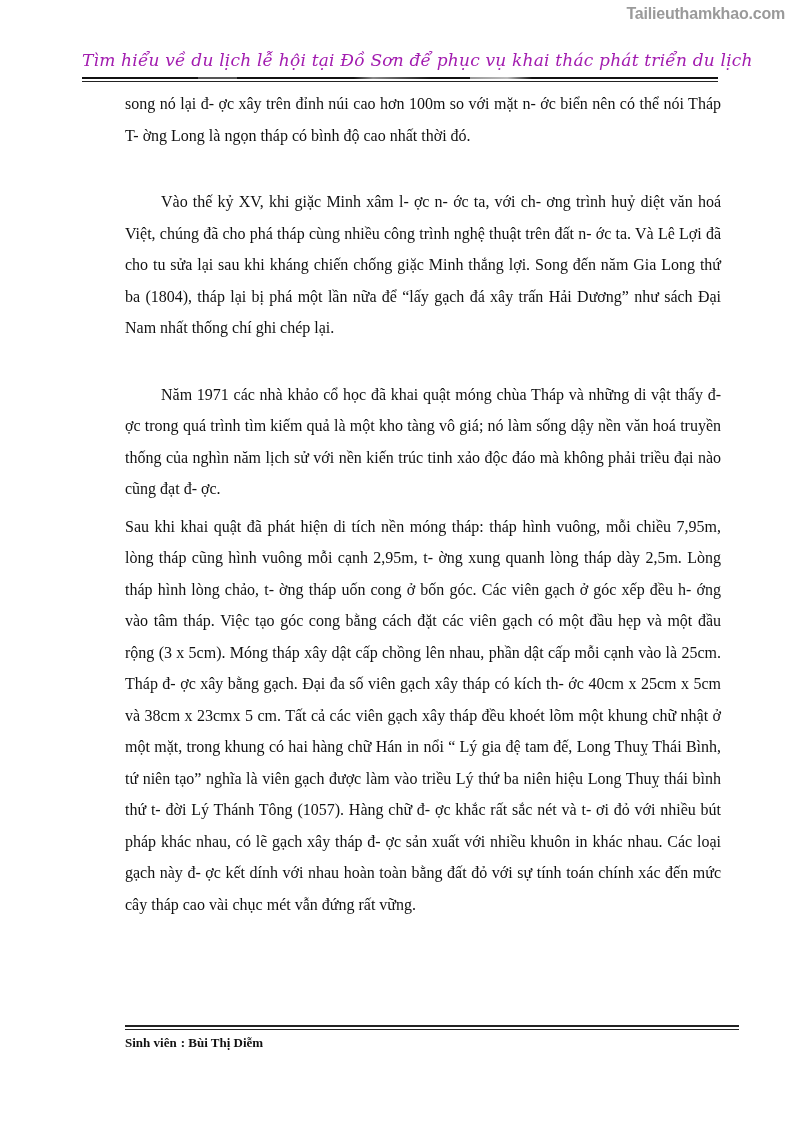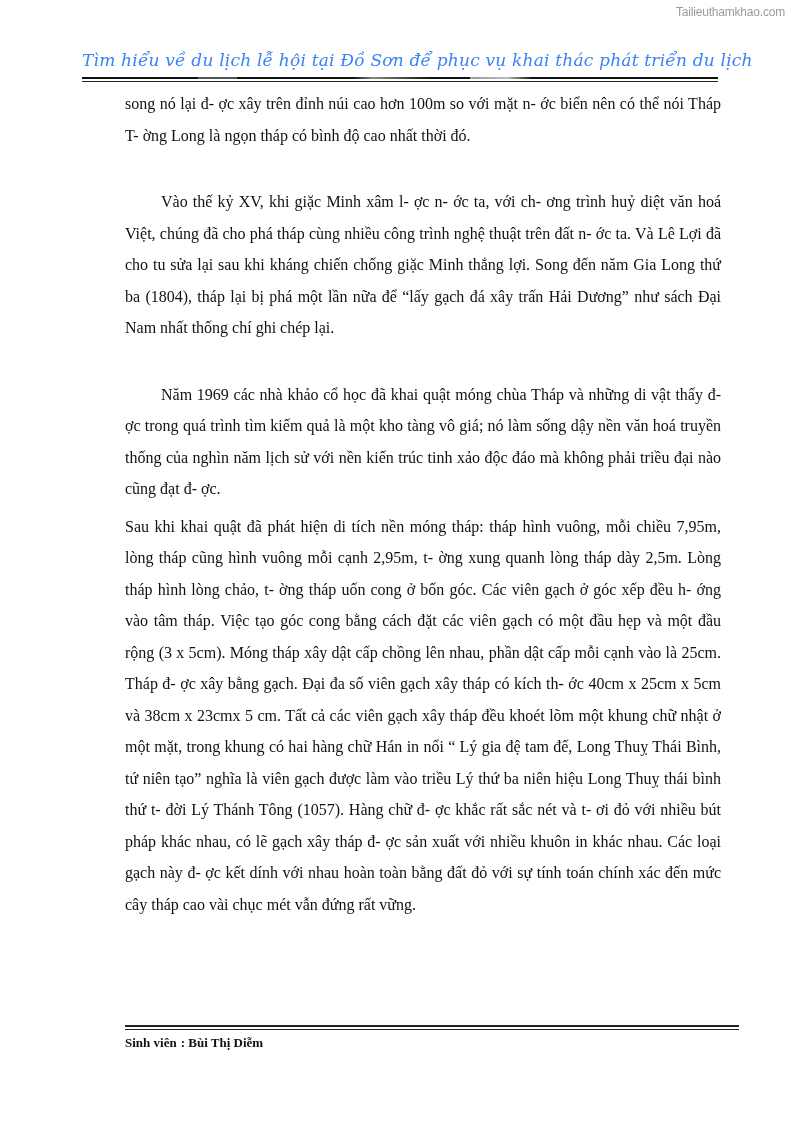--- a/index.html
+++ b/index.html
@@ -1,18 +1,18 @@
 <!DOCTYPE html>
 <html><head>
 <meta charset="utf-8">
 <style>
   html, body { margin: 0; padding: 0; background: #ffffff; }
   body { width: 794px; height: 1123px; position: relative; overflow: hidden; font-family: "Liberation Serif", "DejaVu Serif", serif; color: #111; }
-  .watermark { position: absolute; top: 5px; right: 9px; font-family: "Liberation Sans", "DejaVu Sans", sans-serif; font-size: 12px; color: #9a9a9a; letter-spacing: -0.2px; }
-  .header-title { position: absolute; top: 50px; left: 82px; width: 630px; text-align: center; font-family: "DejaVu Serif", "Liberation Serif", serif; font-style: italic; font-size: 17px; color: #3b82f6; letter-spacing: 0.2px; white-space: nowrap; }
+  .watermark { position: absolute; top: 5px; right: 9px; font-family: "Liberation Sans", "DejaVu Sans", sans-serif; font-size: 16px; color: #9a9a9a; letter-spacing: -0.2px; font-weight: bold; }
+  .header-title { position: absolute; top: 50px; left: 82px; width: 630px; text-align: center; font-family: "DejaVu Serif", "Liberation Serif", serif; font-style: italic; font-size: 17px; color: #a21caf; letter-spacing: 0.2px; white-space: nowrap; }
   .rule { position: absolute; top: 77px; left: 82px; width: 388px; }
   .rule .l1 { height: 2px; background: linear-gradient(90deg,#111 0%,#111 30%,#555 30%,#555 40%,#111 40%,#111 70%, #888 75%, #111 90%, #111 100%); }
   .rule .l2 { height: 1px; margin-top: 2px; background: #222; }
   .content { position: absolute; top: 88px; left: 125px; width: 596px; font-size: 16px; line-height: 31.5px; text-align: justify; }
   .content p { margin: 0; }
   .content p.indent { text-indent: 36px; margin-top: 35px; }
   .content p.indent-more { text-indent: 46px; }
   .content p + p { margin-top: 6px; }
   .footer-rule { position: absolute; top: 1025px; left: 125px; width: 614px; }
   .footer-rule .l1 { height: 2px; background: #222; }
@@ -33,21 +33,21 @@
     <div class="l2"></div>
 </div>
 <div class="rule" style="left:470px;width:248px;">
   <div class="l1" style="background:linear-gradient(90deg,#999 0%,#bbb 15%,#111 25%,#111 100%);"></div>
     <div class="l2"></div>
 </div>
 
 <div class="content">
   <p>song nó lại đ- ợc xây trên đỉnh núi cao hơn 100m so với mặt n- ớc biển nên có thể nói Tháp T- ờng Long là ngọn tháp có bình độ cao nhất thời đó.</p>
   <p class="indent">Vào thế kỷ XV, khi giặc Minh xâm l- ợc n- ớc ta, với ch- ơng trình huỷ diệt văn hoá Việt, chúng đã cho phá tháp cùng nhiều công trình nghệ thuật trên đất n- ớc ta. Và Lê Lợi đã cho tu sửa lại sau khi kháng chiến chống giặc Minh thắng lợi. Song đến năm Gia Long thứ ba (1804), tháp lại bị phá một lần nữa để “lấy gạch đá xây trấn Hải Dương” như sách Đại Nam nhất thống chí ghi chép lại.</p>
-  <p class="indent">Năm 1969 các nhà khảo cổ học đã khai quật móng chùa Tháp và những di vật thấy đ- ợc trong quá trình tìm kiếm quả là một kho tàng vô giá; nó làm sống dậy nền văn hoá truyền thống của nghìn năm lịch sử với nền kiến trúc tinh xảo độc đáo mà không phải triều đại nào cũng đạt đ- ợc.</p>
+  <p class="indent">Năm 1971 các nhà khảo cổ học đã khai quật móng chùa Tháp và những di vật thấy đ- ợc trong quá trình tìm kiếm quả là một kho tàng vô giá; nó làm sống dậy nền văn hoá truyền thống của nghìn năm lịch sử với nền kiến trúc tinh xảo độc đáo mà không phải triều đại nào cũng đạt đ- ợc.</p>
   <p>Sau khi khai quật đã phát hiện di tích nền móng tháp: tháp hình vuông, mỗi chiều 7,95m, lòng tháp cũng hình vuông mỗi cạnh 2,95m, t- ờng xung quanh lòng tháp dày 2,5m. Lòng tháp hình lòng chảo, t- ờng tháp uốn cong ở bốn góc. Các viên gạch ở góc xếp đều h- ớng vào tâm tháp. Việc tạo góc cong bằng cách đặt các viên gạch có một đầu hẹp và một đầu rộng (3 x 5cm). Móng tháp xây dật cấp chồng lên nhau, phần dật cấp mỗi cạnh vào là 25cm. Tháp đ- ợc xây bằng gạch. Đại đa số viên gạch xây tháp có kích th- ớc 40cm x 25cm x 5cm và 38cm x 23cmx 5 cm. Tất cả các viên gạch xây tháp đều khoét lõm một khung chữ nhật ở một mặt, trong khung có hai hàng chữ Hán in nổi “ Lý gia đệ tam đế, Long Thuỵ Thái Bình, tứ niên tạo” nghĩa là viên gạch được làm vào triều Lý thứ ba niên hiệu Long Thuỵ thái bình thứ t-  đời Lý Thánh Tông (1057). Hàng chữ đ- ợc khắc rất sắc nét và t- ơi đỏ với nhiều bút pháp khác nhau, có lẽ gạch xây tháp đ- ợc sản xuất với nhiều khuôn in khác nhau. Các loại gạch này đ- ợc kết dính với nhau hoàn toàn bằng đất đỏ với sự tính toán chính xác đến mức cây tháp cao vài chục mét vẫn đứng rất vững.</p>
 </div>
 
 <div class="footer-rule">
   <div class="l1"></div>
     <div class="l2"></div>
 </div>
 
 <div class="footer">
   <div class="row">

